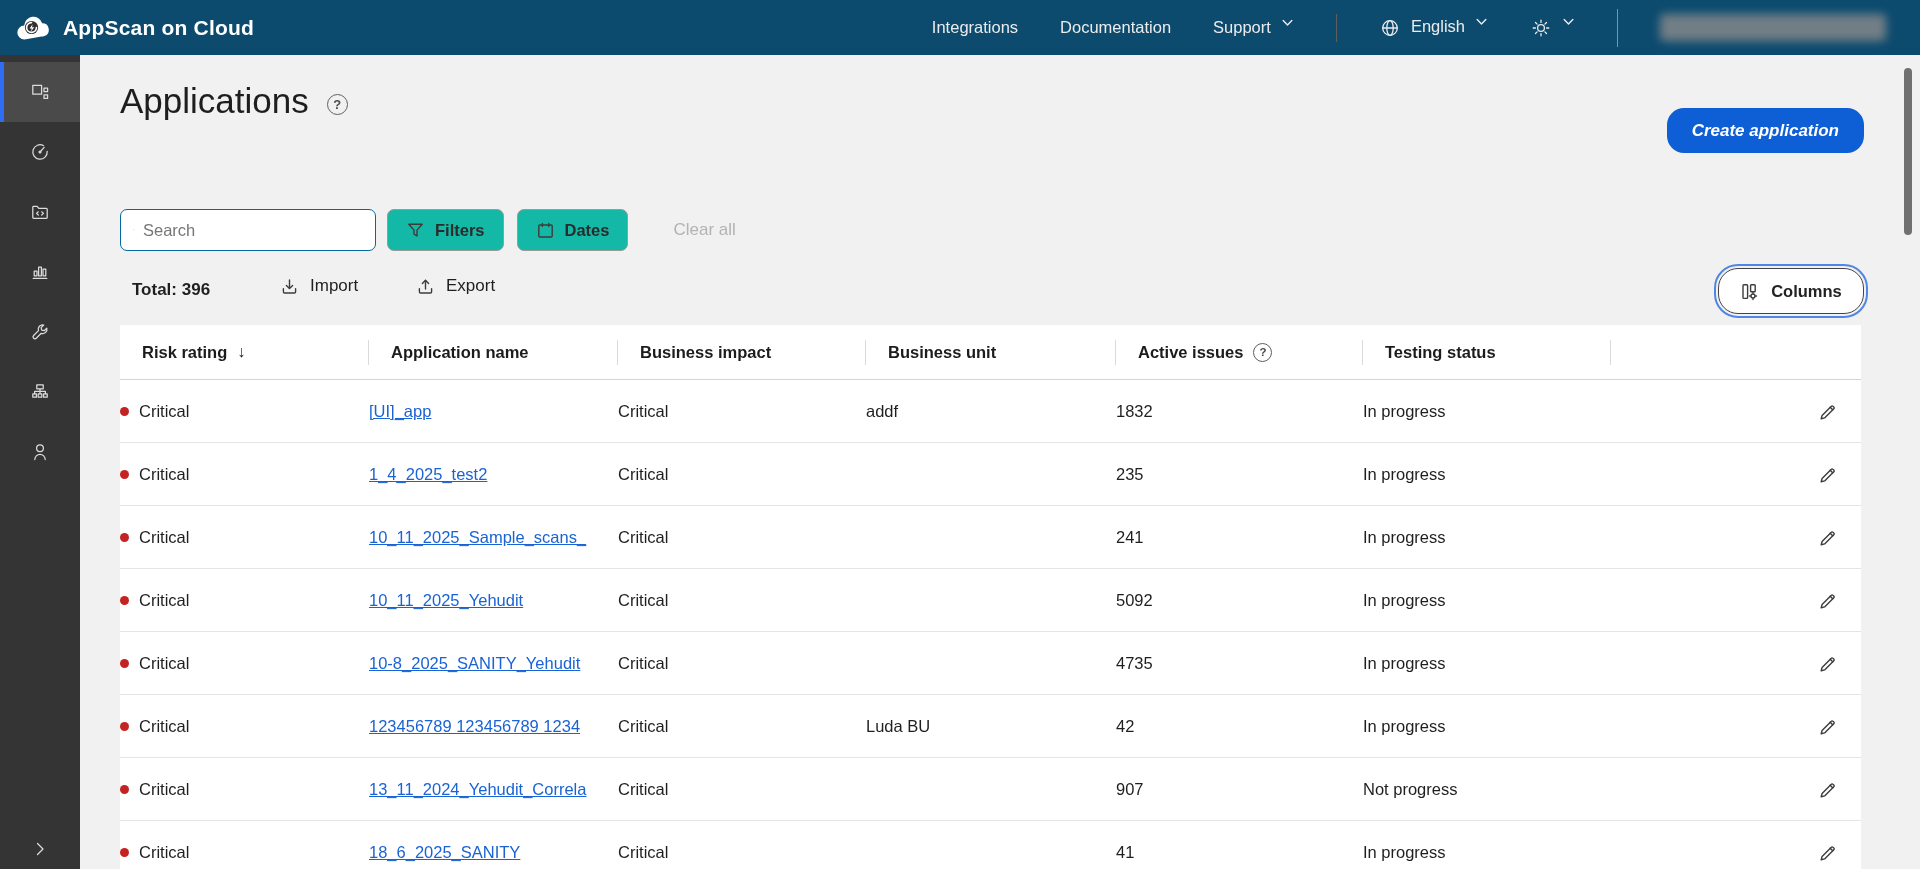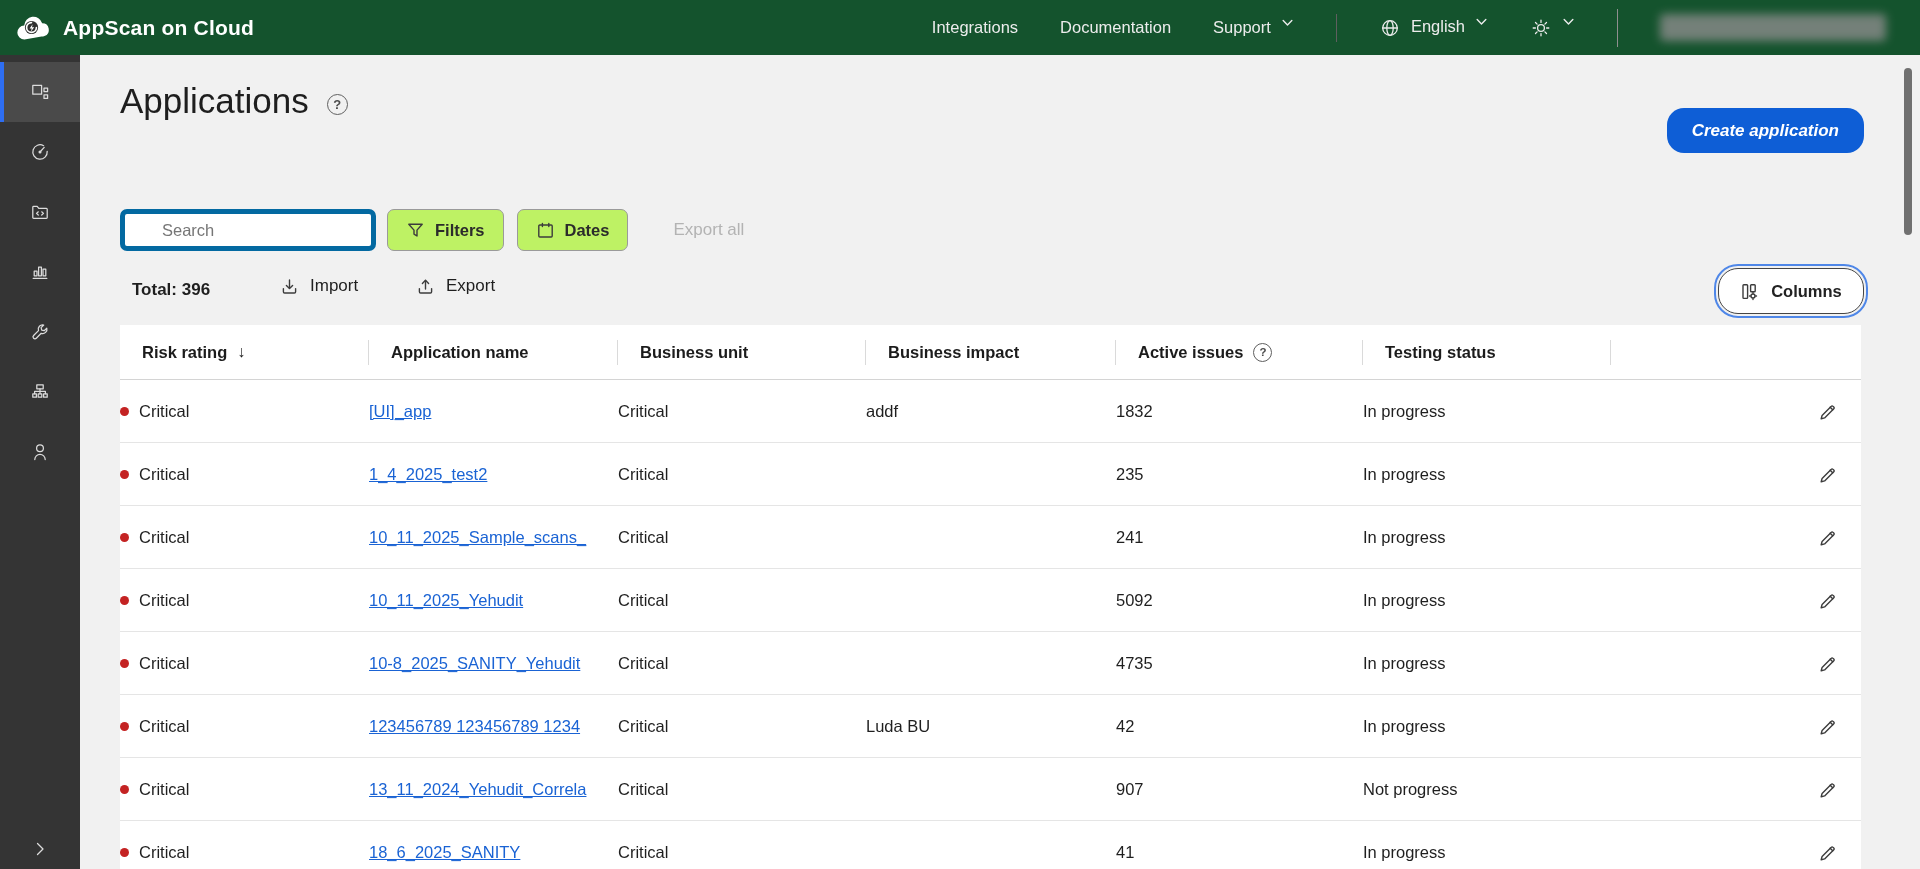--- a/index.html
+++ b/index.html
@@ -1,20 +1,20 @@
 <!DOCTYPE html>
 <html><head>
 <meta charset="utf-8">
 <style>
   * { margin:0; padding:0; box-sizing:border-box; }
   html,body { width:1920px; height:869px; overflow:hidden; background:#f1f1f1;
               font-family:"Liberation Sans", sans-serif; }
 
   
-  .header { position:absolute; top:0; left:0; width:1920px; height:55px; background:#14532d;
+  .header { position:absolute; top:0; left:0; width:1920px; height:55px; background:#0c4a6e;
             display:flex; align-items:center; padding:0 34px 0 14px; z-index:20; }
   .brand { display:flex; align-items:center; gap:11px; }
   .brand-title { color:#ffffff; font-size:21px; font-weight:600; letter-spacing:.2px; }
   .hnav { margin-left:auto; display:flex; align-items:center; gap:42px; }
   .hnav-item { color:#ececec; font-size:16.5px; font-weight:500; display:flex; align-items:flex-start;
                gap:10px; cursor:pointer; white-space:nowrap; }
   .hdivider { width:1px; height:28px; background:#5f5f5f; }
   .hdivider.tall { height:38px; background:#8f8f8f; }
   .redacted { width:226px; height:27px; border-radius:4px; background:#8c8c8c; filter:blur(5px);
               opacity:.8; }
@@ -36,26 +36,26 @@
   .title-row { position:absolute; left:40px; top:26px; display:flex; align-items:center; gap:18px; }
   .page-title { font-size:35px; font-weight:500; color:#1e1e1e; }
   .help-circle { width:21px; height:21px; border:1.4px solid #606060; border-radius:50%;
                  color:#4c4c4c; font-size:13px; font-weight:700; display:flex; align-items:center;
                  justify-content:center; margin-top:7px; cursor:pointer; }
   .create-btn { position:absolute; top:53px; right:56px; height:45px; padding:0 25px;
                 background:#0e5ed6; border:none; border-radius:17px; color:#fff; font-size:17px;
                 font-weight:700; font-family:inherit; cursor:pointer;font-style:italic; }
 
   .toolbar { position:absolute; top:154px; left:40px; height:42px; display:flex; align-items:center; }
-  .search { width:256px; height:42px; background:#fff; border:5px solid #0369a1; border-radius:7px;
-            display:flex; align-items:center; gap:9px; padding:0 28px; }
+  .search { width:256px; height:42px; background:#fff; border:1px solid #0369a1; border-radius:7px;
+            display:flex; align-items:center; gap:9px; padding:0 12px; }
   .search input { border:none; outline:none; flex:1; font-size:16.5px; font-family:inherit;
                   color:#1f1f1f; background:transparent; }
   .search input::placeholder { color:#767676; }
-  .btn-outline { height:42px; background:#bef264; border:1px solid #9a9a9a; border-radius:7px;
+  .btn-outline { height:42px; background:#14b8a6; border:1px solid #9a9a9a; border-radius:7px;
                  display:flex; align-items:center; gap:10px; padding:0 18px; font-size:16.5px;
                  font-weight:600; color:#2b2b2b; font-family:inherit; cursor:pointer; }
   .btn-filters { margin-left:11px; }
   .btn-dates { margin-left:13px; }
   .clear-all { margin-left:45px; color:#b3b3b3; font-size:17px; font-weight:500; cursor:default; }
   .ticon { stroke:#3c3c3c; fill:none; stroke-width:1.4; stroke-linecap:round; stroke-linejoin:round; }
 
   .listbar { position:absolute; top:213px; left:40px; right:56px; height:46px; }
   .total { position:absolute; left:12px; top:12px; font-size:17px; font-weight:700; color:#1f1f1f; }
   .iconbtn { position:absolute; top:8px; display:flex; align-items:center; gap:11px; background:none;
@@ -225,21 +225,21 @@
       </svg>
       <span>Filters</span>
     </button>
     <button class="btn-outline btn-dates">
       <svg class="ticon" width="19" height="19" viewBox="0 0 19 19">
         <rect x="2.8" y="4" width="13.4" height="12" rx="1"></rect>
           <path d="M6.4 2.4 v3.2 M12.8 2.4 v3.2"></path>
       </svg>
       <span>Dates</span>
     </button>
-    <span class="clear-all">Export all</span>
+    <span class="clear-all">Clear all</span>
   </div>
 
   <div class="listbar">
     <span class="total">Total: 396</span>
     <button class="iconbtn import">
       <svg class="ticon" width="19" height="19" viewBox="0 0 19 19">
         <path d="M3.4 11.6 v3.2 a1.2 1.2 0 0 0 1.2 1.2 h9.8 a1.2 1.2 0 0 0 1.2 -1.2 v-3.2"></path>
         <path d="M9.5 3 v8.2"></path>
           <path d="M6.4 8.5 9.5 11.5 12.6 8.5"></path>
       </svg>
@@ -267,24 +267,24 @@
   <div class="tablewrap">
     <div class="thead">
       <div class="th">
         <span>Risk rating</span>
         <span class="sort-arrow">↓</span>
       </div>
       <div class="th">
           <span>Application name</span>
         </div>
       <div class="th">
+          <span>Business impact</span>
+        </div>
+      <div class="th">
           <span>Business unit</span>
-        </div>
-      <div class="th">
-          <span>Business impact</span>
         </div>
       <div class="th">
         <span>Active issues</span>
         <span class="help-small">?</span>
       </div>
       <div class="th">
           <span>Testing status</span>
         </div>
       <div class="th"></div>
     </div>

